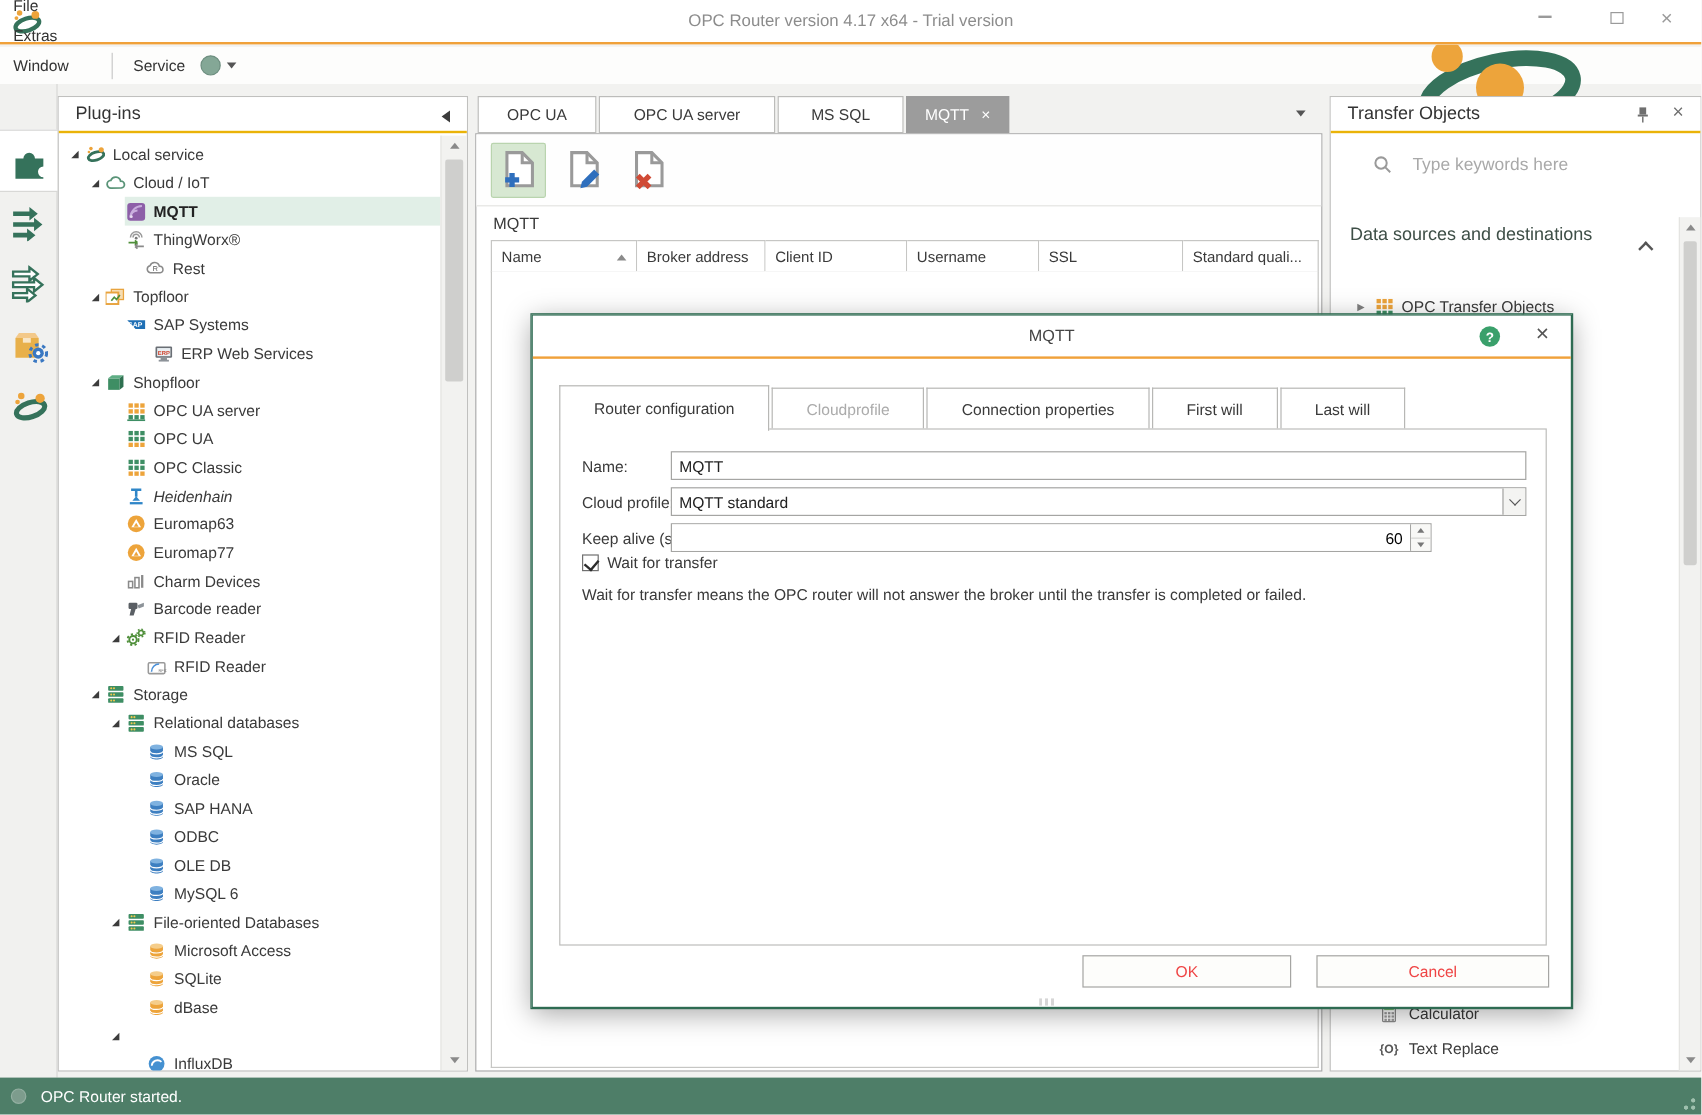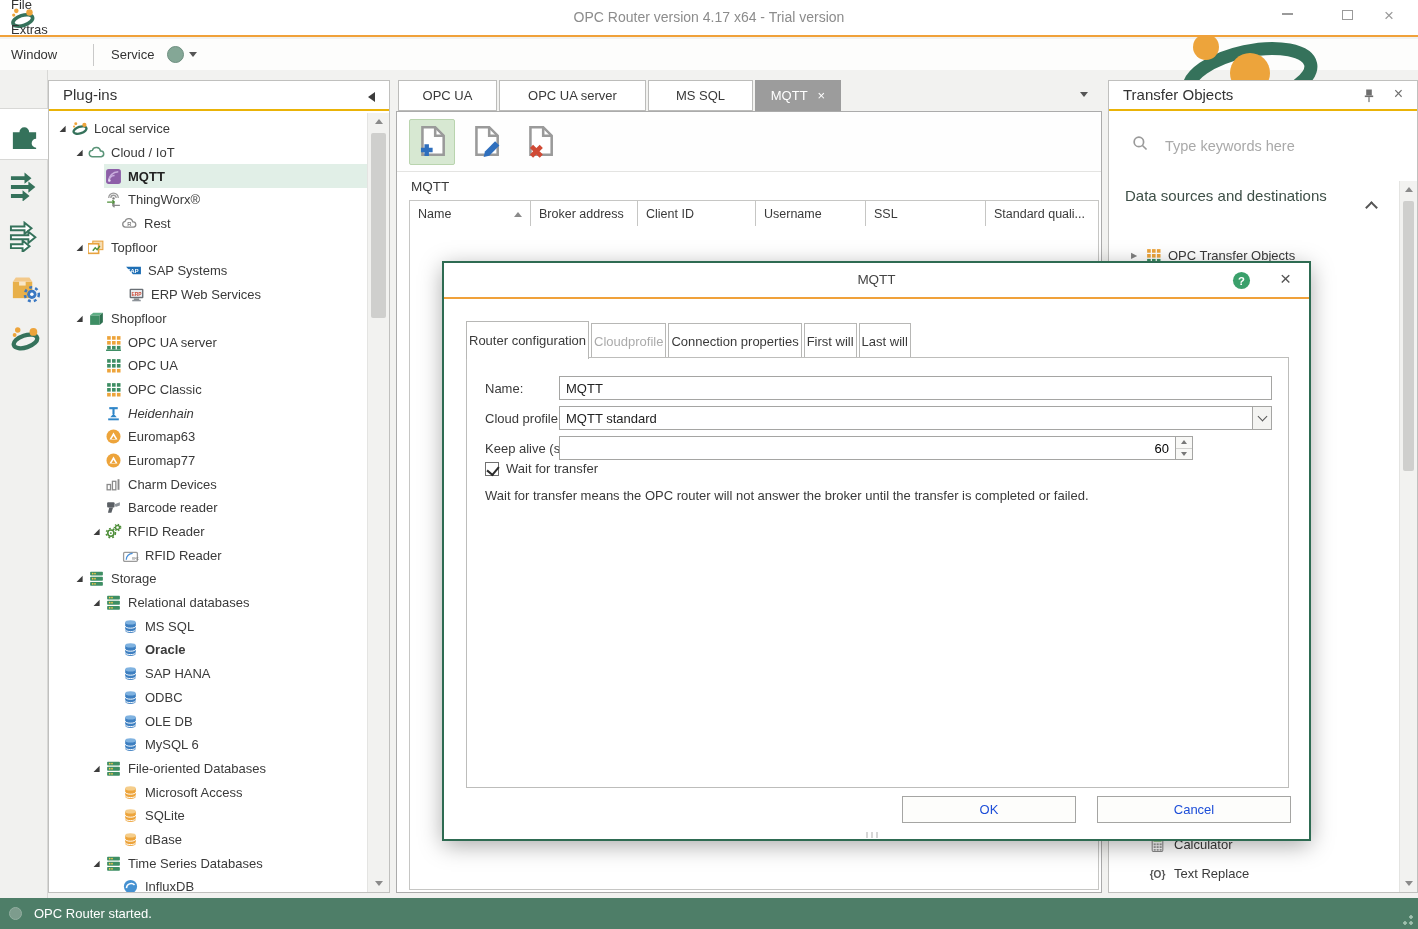--- a/index.html
+++ b/index.html
@@ -69,21 +69,21 @@
   #table-head { position:absolute; left:12px; top:88px; height:27px; display:flex; }
   .th { position:relative; border:1px solid #c6c6c4; border-left:none; background:#fff; display:flex; align-items:center; padding:0 8px; font-size:12.5px; color:#3a3a3a; }
   .th:first-child { border-left:1px solid #c6c6c4; }
   .th .sort { position:absolute; right:8px; top:11px; }
   #table-body { position:absolute; left:12px; top:114px; width:690px; height:664px; border:1px solid #c6c6c4; border-top:none; background:#fff; }
 
   
   #transfer-panel { position:absolute; left:1108px; top:80px; width:310px; height:813px; background:#fff; border:1px solid #c0c0be; }
   #tp-pin { position:absolute; right:40px; top:7px; width:16px; height:16px; }
   #tp-close { position:absolute; right:14px; top:4px; font-size:16px; color:#6f6f6f; }
-  #tp-search { position:absolute; left:0; top:40px; right:24px; height:34px; display:flex; align-items:flex-end; padding-left:10px;margin-left:12px; }
+  #tp-search { position:absolute; left:0; top:40px; right:24px; height:34px; display:flex; align-items:center; padding-left:34px; }
   #tp-search svg { width:18px; height:18px; margin-right:14px; }
   #tp-search input { border:none; outline:none; font-size:14.5px; color:#444; width:190px; font-family:"Liberation Sans",sans-serif; }
   #tp-search input::placeholder { color:#a9a9a9; }
   #tp-section { position:absolute; left:16px; top:105px; width:230px; font-size:15px; line-height:1.3; color:#3e4f47; }
   .chev-up { position:absolute; width:9px; height:9px; border-left:2px solid #555; border-top:2px solid #555; transform:rotate(45deg); }
   #tp-section-chev { left:258px; top:122px; position:absolute; }
   #tp-list { position:absolute; left:0; top:162px; right:24px; }
   .tp-row { display:flex; align-items:center; height:24px; padding-left:22px; white-space:nowrap; }
   .tp-row .exp { font-size:8px; color:#808080; width:14px; }
   #tp-bottom { position:absolute; left:0; bottom:4px; right:24px;margin-top:38px; }
@@ -92,21 +92,21 @@
   #tp-scroll { right:0; top:100px; width:18px; bottom:0; }
   #tp-thumb { top:20px; height:270px; }
 
   
   #dialog { position:absolute; left:443px; top:262px; width:867px; height:578px; background:#fff; border:1px solid #2e6b52; outline:1px solid #2e6b52; box-shadow:0 5px 22px rgba(0,0,0,0.35); z-index:50; }
   #dlg-titlebar { position:absolute; left:0; top:0; right:0; height:36px; border-bottom:2px solid #f0a13a; }
   #dlg-title { position:absolute; left:0; right:0; top:9px; text-align:center; font-size:13.5px; color:#444; }
   #dlg-help { position:absolute; right:58px; top:8px; width:19px; height:19px; }
   #dlg-close { position:absolute; right:18px; top:5px; font-size:19px; color:#555; }
   #dlg-tabs { position:absolute; left:22px; top:58px; height:37px; display:flex; }
-  .dtab { height:35px; border:1px solid #b7b7b5; border-bottom:none; background:#fff; padding:0 2px; display:flex; align-items:center; margin-right:2px; font-size:13px; color:#3a3a3a; position:relative; top:2px; }
+  .dtab { height:35px; border:1px solid #b7b7b5; border-bottom:none; background:#fff; padding:0 28px; display:flex; align-items:center; margin-right:2px; font-size:13px; color:#3a3a3a; position:relative; top:2px; }
   .dtab.active { top:0; height:38px; z-index:2; }
   .dtab.disabled { color:#ababab; }
   #dlg-frame { position:absolute; left:22px; top:94px; width:823px; height:431px; border:1px solid #bdbdbb; background:#fff; }
   .frow { position:absolute; left:18px; display:flex; align-items:center; }
   .flabel { font-size:13px; color:#3a3a3a; }
   .finput { position:absolute; left:92px; height:24px; border:1px solid #a5a5a3; background:#fff; font-size:13px; color:#222; }
   input.finput { padding:0 6px; font-family:"Liberation Sans",sans-serif; outline:none; width:713px; }
   #cloud-combo { width:713px; display:flex; align-items:center; }
   #cloud-combo .val { flex:1; padding:0 6px; }
   #combo-btn { width:19px; height:100%; border-left:1px solid #a5a5a3; background:#f4f4f2; display:flex; align-items:center; justify-content:center; }
@@ -115,21 +115,21 @@
   #keep-input { flex:1; border:none; outline:none; text-align:right; padding:0 6px; font-size:13px; font-family:"Liberation Sans",sans-serif; }
   #spinner { width:17px; border-left:1px solid #a5a5a3; display:flex; flex-direction:column; }
   #spinner div { flex:1; display:flex; align-items:center; justify-content:center; background:#f8f8f6; }
   #spin-up { border-bottom:1px solid #d0d0ce; }
   .tri-up-xs { width:0; height:0; border-left:3.5px solid transparent; border-right:3.5px solid transparent; border-bottom:4.5px solid #777; }
   .tri-dn-xs { width:0; height:0; border-left:3.5px solid transparent; border-right:3.5px solid transparent; border-top:4.5px solid #777; }
   #wait-row { position:absolute; left:18px; top:103px; display:flex; align-items:center; }
   #wait-cb { width:14px; height:14px; border:1px solid #707070; background:#fff; position:relative; margin-right:7px; }
   #wait-cb.checked:after { content:""; position:absolute; left:2.5px; top:1px; width:6px; height:9px; border-right:2px solid #2b2b2b; border-bottom:2px solid #2b2b2b; transform:rotate(40deg); }
   #wait-desc { position:absolute; left:18px; top:130px; font-size:13px; color:#3a3a3a; width:780px; }
-  .dbtn { position:absolute; top:533px; height:27px; border:1px solid #a5a5a3; background:#fdfdfb; display:flex; align-items:center; justify-content:center; font-size:13px; color:#1d4ed8; }
+  .dbtn { position:absolute; top:533px; height:27px; border:1px solid #a5a5a3; background:#fdfdfb; display:flex; align-items:center; justify-content:center; font-size:13px; color:#ef4444; }
   #btn-ok { left:458px; width:174px; }
   #btn-cancel { left:653px; width:194px; }
   #dlg-grip { position:absolute; left:50%; bottom:1px; width:22px; height:6px; margin-left:-11px;
     background:linear-gradient(90deg,#ccc 2px,transparent 2px,transparent 5px,#ccc 5px,#ccc 7px,transparent 7px,transparent 10px,#ccc 10px,#ccc 12px,transparent 12px); opacity:.8; }
 
   
   #statusbar { position:absolute; left:0; bottom:0; width:1418px; height:31px; background:#4e7e68; color:#fff; display:flex; align-items:center; }
   #status-dot { width:13px; height:13px; border-radius:50%; background:#7d9c8d; border:1px solid #93afa1; margin:0 12px 0 9px; }
   #status-grip { position:absolute; right:4px; bottom:3px; width:14px; height:14px;
     background:radial-gradient(circle 1.5px at 11px 11px,#9fc0ae 1.5px,transparent 2px),radial-gradient(circle 1.5px at 11px 5px,#9fc0ae 1.5px,transparent 2px),radial-gradient(circle 1.5px at 5px 11px,#9fc0ae 1.5px,transparent 2px); }
@@ -295,21 +295,21 @@
             <span class="ticon">
               <svg viewBox="0 0 16 16" xmlns="http://www.w3.org/2000/svg" style="width:100%;height:100%;display:block">
                 <rect x="4.5" y="2" width="9.5" height="8" fill="#f6dcb2" stroke="#e8a33d"></rect>
                 <rect x="2,5" y="4.5" width="10" height="9" fill="#fff" stroke="#e8a33d" stroke-width="1.5"></rect>
                 <path d="M4.5,11 l2.3,-2.8 1.8,1.8 2.6,-3.6" stroke="#4f8f3a" stroke-width="1.3" fill="none"></path>
               </svg>
             </span>
             <span class="tlabel">Topfloor</span>
           </span>
         </div>
-        <div class="trow" style="padding-left: 60px;">
+        <div class="trow" style="padding-left: 40px;">
           <span class="exp"></span>
           <span class="tbody">
             <span class="ticon">
               <svg viewBox="0 0 16 16" xmlns="http://www.w3.org/2000/svg" style="width:100%;height:100%;display:block">
                 <path d="M1,4.5 h14 v7 h-7.5 z" fill="#1f6fb5"></path>
                 <text x="7.2" y="10" font-size="5.4" font-weight="bold" text-anchor="middle" fill="#fff" font-family="sans-serif">SAP</text>
               </svg>
             </span>
             <span class="tlabel">SAP Systems</span>
           </span>
@@ -539,21 +539,21 @@
               <svg viewBox="0 0 16 16" xmlns="http://www.w3.org/2000/svg" style="width:100%;height:100%;display:block">
                 <path d="M3,4.2 v7.6 c0,1.3 2.2,2.2 5,2.2 s5,-0.9 5,-2.2 v-7.6 z" fill="#3d7fc1"></path>
                 <ellipse cx="8" cy="4.2" rx="5" ry="2" fill="#7fb2e0"></ellipse>
                 <path d="M3,7.6 c0,1.2 2.2,2 5,2 s5,-0.8 5,-2" stroke="#fff" stroke-width="0.9" fill="none"></path>
                 <path d="M3,10.8 c0,1.2 2.2,2 5,2 s5,-0.8 5,-2" stroke="#fff" stroke-width="0.9" fill="none"></path>
               </svg>
             </span>
             <span class="tlabel">MS SQL</span>
           </span>
         </div>
-        <div class="trow" style="padding-left: 57px; font-weight: bold;">
+        <div class="trow" style="padding-left: 57px;">
           <span class="exp"></span>
           <span class="tbody">
             <span class="ticon">
               <svg viewBox="0 0 16 16" xmlns="http://www.w3.org/2000/svg" style="width:100%;height:100%;display:block">
                 <path d="M3,4.2 v7.6 c0,1.3 2.2,2.2 5,2.2 s5,-0.9 5,-2.2 v-7.6 z" fill="#3d7fc1"></path>
                 <ellipse cx="8" cy="4.2" rx="5" ry="2" fill="#7fb2e0"></ellipse>
                 <path d="M3,7.6 c0,1.2 2.2,2 5,2 s5,-0.8 5,-2" stroke="#fff" stroke-width="0.9" fill="none"></path>
                 <path d="M3,10.8 c0,1.2 2.2,2 5,2 s5,-0.8 5,-2" stroke="#fff" stroke-width="0.9" fill="none"></path>
               </svg>
             </span>
@@ -672,36 +672,20 @@
                 <ellipse cx="8" cy="4.2" rx="5" ry="2" fill="#f5cd8a"></ellipse>
                 <path d="M3,7.6 c0,1.2 2.2,2 5,2 s5,-0.8 5,-2" stroke="#fff" stroke-width="0.9" fill="none"></path>
                 <path d="M3,10.8 c0,1.2 2.2,2 5,2 s5,-0.8 5,-2" stroke="#fff" stroke-width="0.9" fill="none"></path>
               </svg>
             </span>
             <span class="tlabel">dBase</span>
           </span>
         </div>
         <div class="trow" style="padding-left: 40px;">
           <span class="exp">◢</span>
-          <span class="tbody">
-            <span class="ticon">
-              <svg viewBox="0 0 16 16" xmlns="http://www.w3.org/2000/svg" style="width:100%;height:100%;display:block">
-                <rect x="2" y="1.6" width="12" height="3.6" rx="0.7" fill="#3e8e64"></rect>
-                <circle cx="4.4" cy="3.4000000000000004" r="0.8" fill="#f2c94c"></circle>
-                <circle cx="6.6" cy="3.4000000000000004" r="0.8" fill="#f2c94c"></circle>
-                <rect x="2" y="6.4" width="12" height="3.6" rx="0.7" fill="#3e8e64"></rect>
-                <circle cx="4.4" cy="8.200000000000001" r="0.8" fill="#f2c94c"></circle>
-                <circle cx="6.6" cy="8.200000000000001" r="0.8" fill="#f2c94c"></circle>
-                <rect x="2" y="11.2" width="12" height="3.6" rx="0.7" fill="#3e8e64"></rect>
-                <circle cx="4.4" cy="13" r="0.8" fill="#f2c94c"></circle>
-                <circle cx="6.6" cy="13" r="0.8" fill="#f2c94c"></circle>
-              </svg>
-            </span>
-            <span class="tlabel">Time Series Databases</span>
-          </span>
         </div>
         <div class="trow" style="padding-left: 57px;">
           <span class="exp"></span>
           <span class="tbody">
             <span class="ticon">
               <svg viewBox="0 0 16 16" xmlns="http://www.w3.org/2000/svg" style="width:100%;height:100%;display:block">
                 <circle cx="8" cy="8" r="6.2" fill="#4591d1"></circle>
                 <path d="M4.2,9.5 a4.5,4.5 0 0 1 7.6,-3" stroke="#fff" stroke-width="1.4" fill="none"></path>
               </svg>
             </span>

